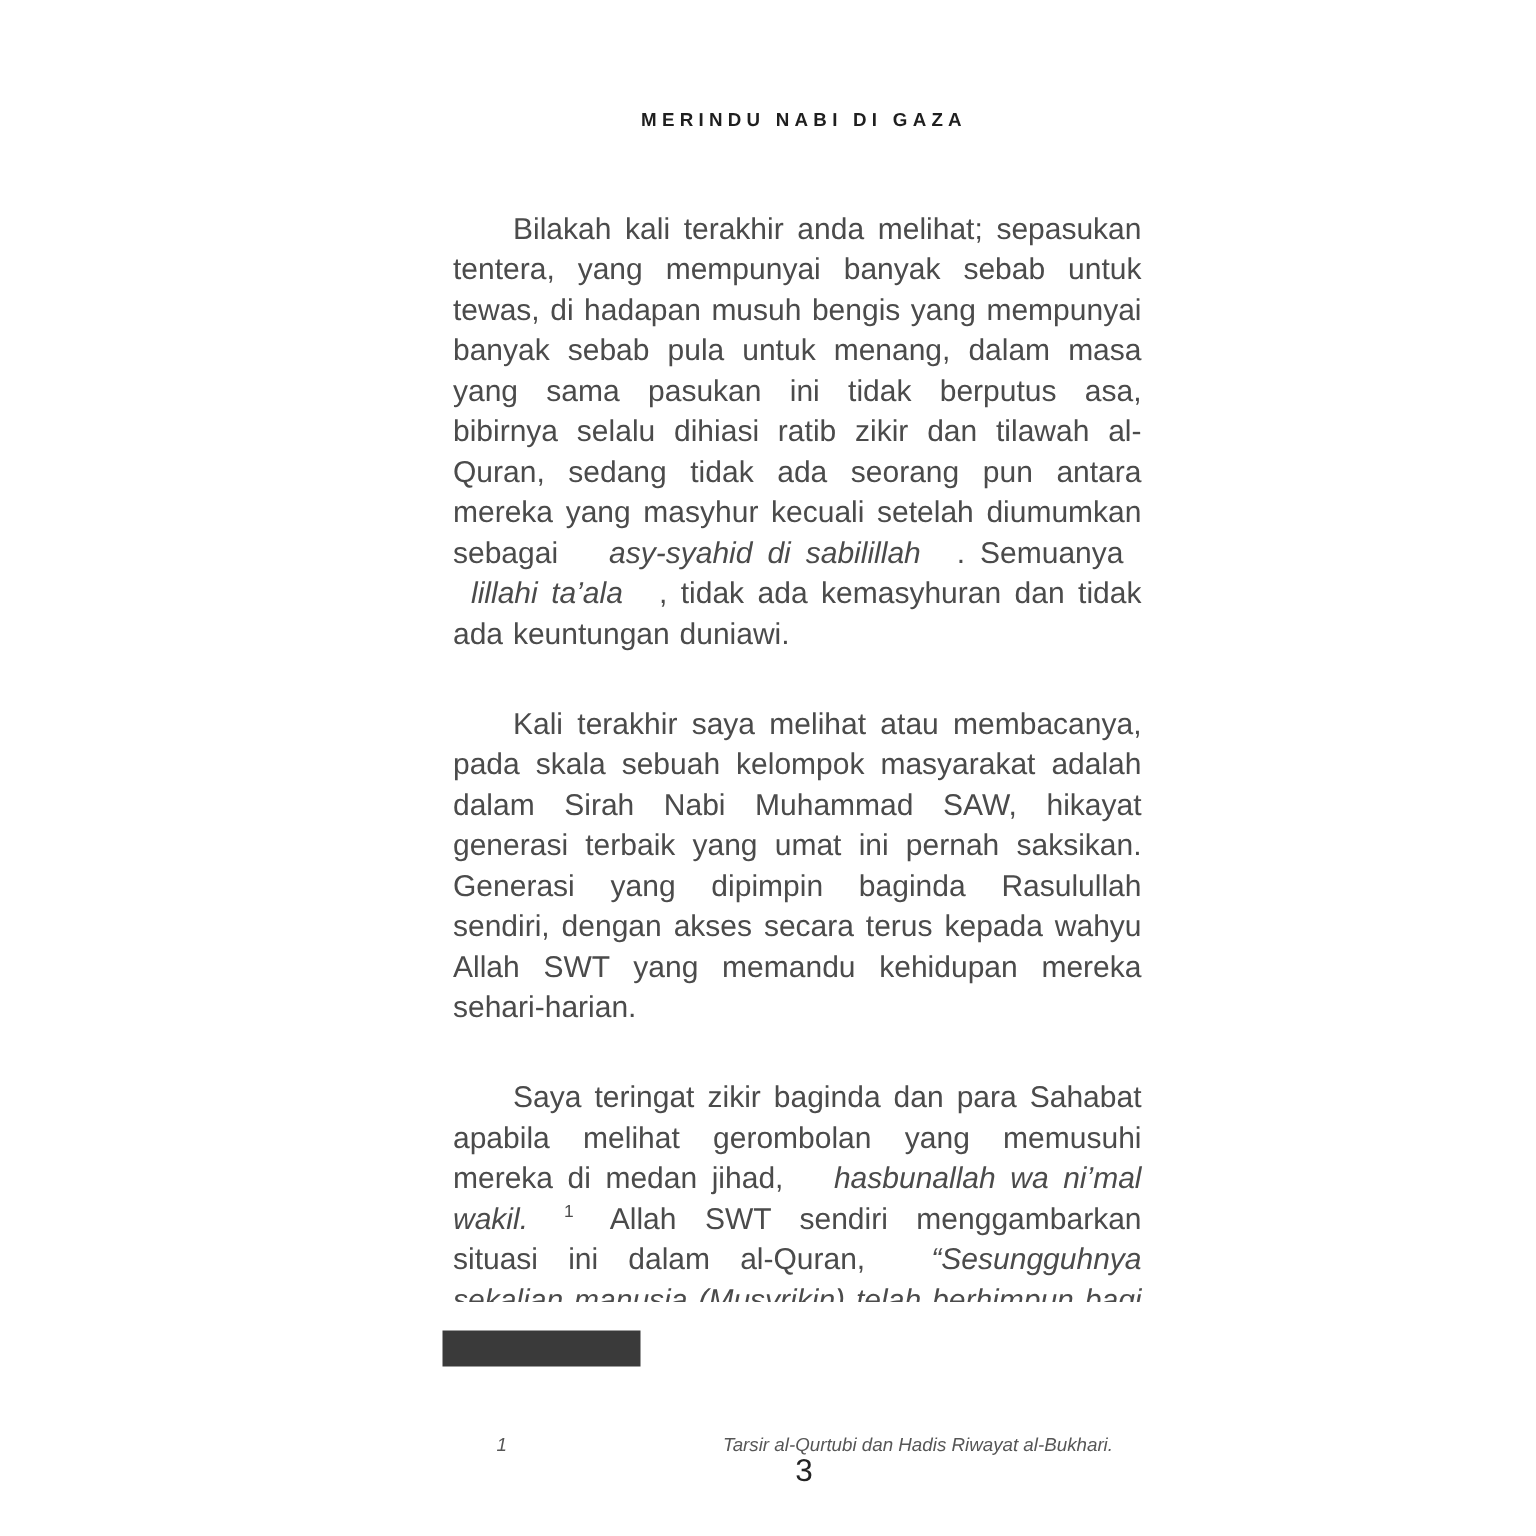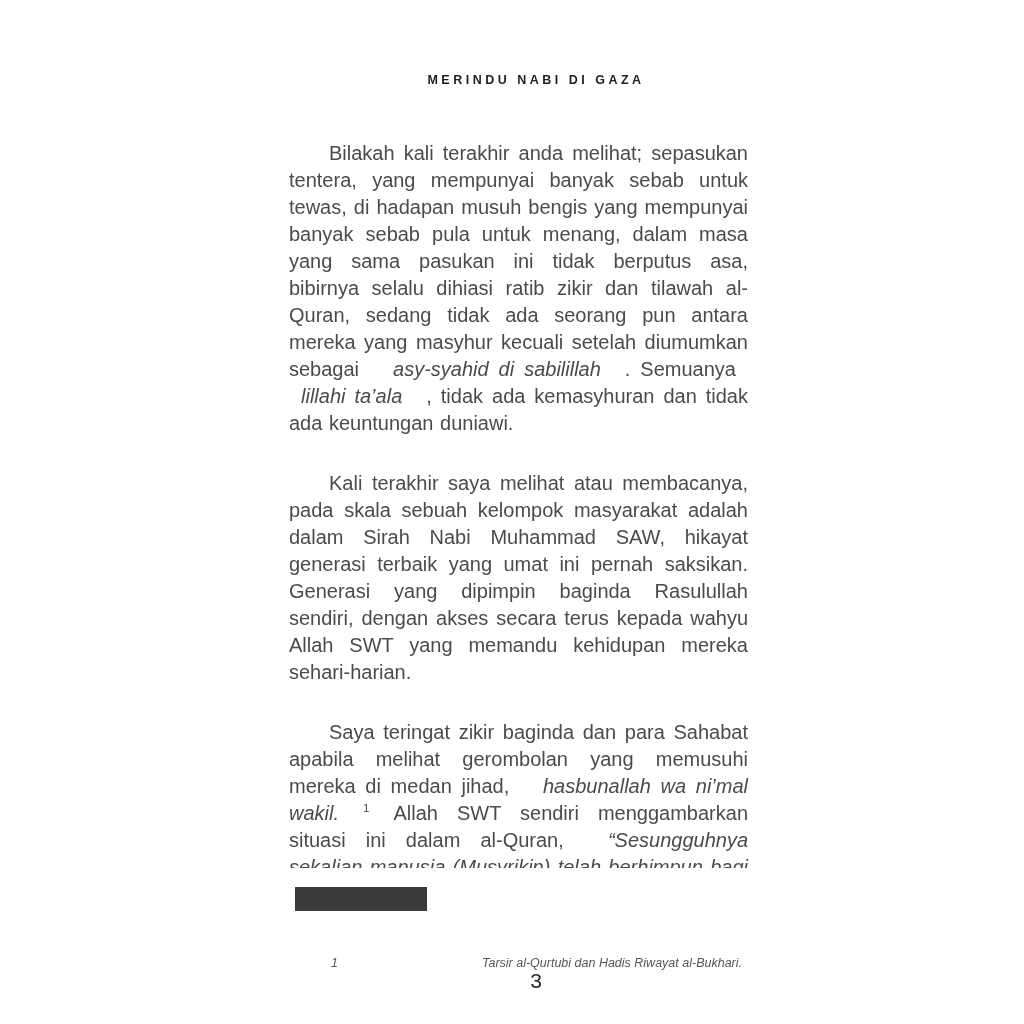--- a/index.html
+++ b/index.html
@@ -20,21 +20,21 @@
     right: 0;
     text-align: center;
     font-size: 12.5px;
     font-weight: bold;
     letter-spacing: 3.5px;
     color: #1f1f1f;
   }
   .content {
     position: absolute;
     top: 92px;
-    left: 241px;
+    left: 254px;
     width: 507px;
     height: 752px;
     overflow: hidden;
   }
   p.para {
     margin: 0 0 9px 0;
     text-indent: 28px;
     text-align: justify;
     font-size: 20px;
     line-height: 27px;

